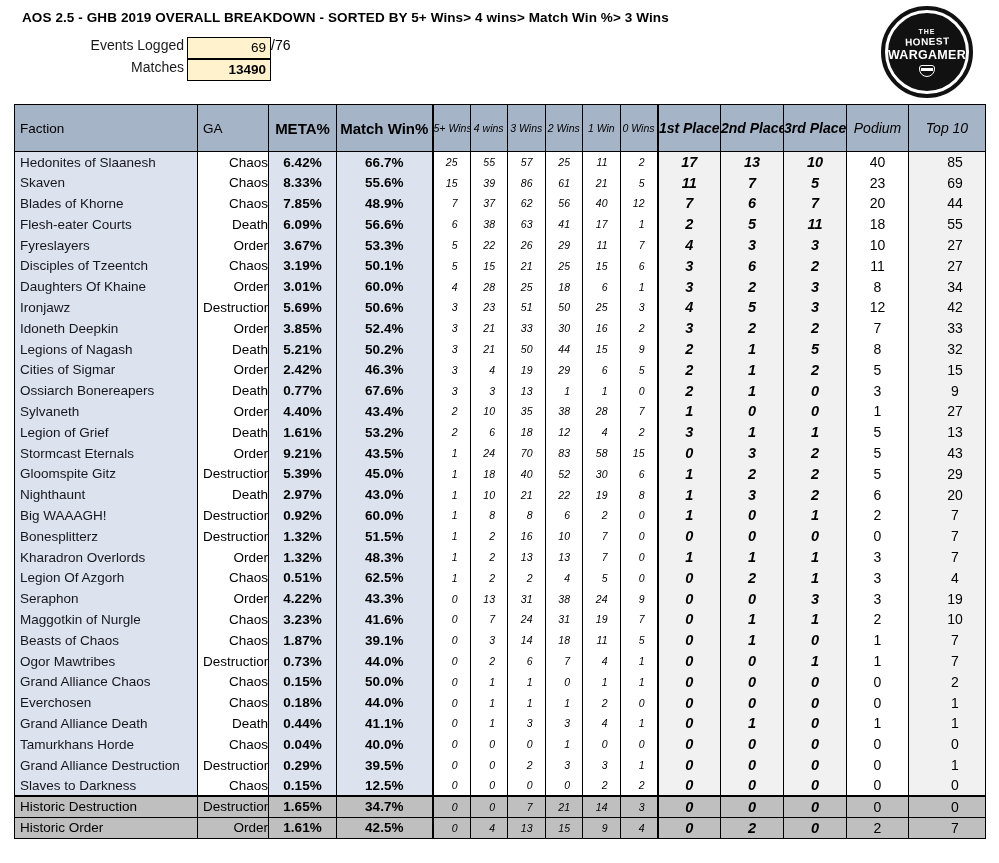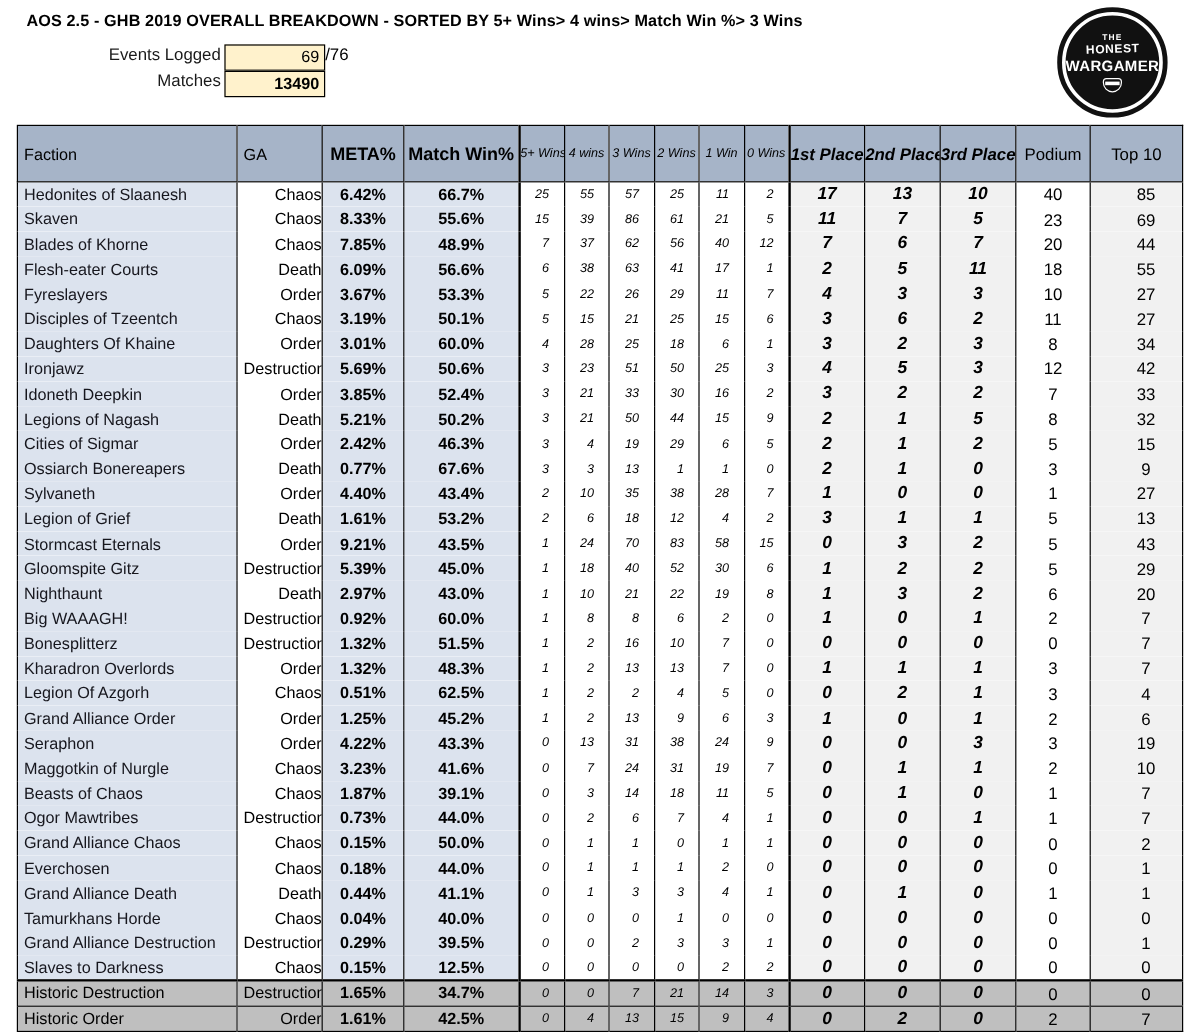--- a/index.html
+++ b/index.html
@@ -42,21 +42,21 @@
 
   th, td { border-left:1px solid #000; overflow:hidden; white-space:nowrap; }
   th { height:47px; background:#a6b4c8; border-bottom:1px solid #000; font-weight:normal; }
   td { height:20.8px; }
 
   
   th.h-faction, th.h-ga { text-align:left; font-size:13.5px; padding-left:5px; }
   th.h-meta, th.h-mwin { font-size:15px; font-weight:bold; text-align:center; }
   th.h-wins { font-size:10.5px; font-style:italic; text-align:center; }
   th.h-place { font-size:14px; font-weight:bold; font-style:italic; text-align:center; }
-  th.h-podium, th.h-top10 { font-size:14px; text-align:center; }
+  th.h-podium, th.h-top10 { font-size:14px; text-align:center;font-style:italic; }
 
   
   td.c-faction { background:#dce3ee; text-align:left; padding-left:5px; font-size:13.5px; color:#16161d; }
   td.c-ga { background:#fff; text-align:right; padding-left:5px; font-size:13.5px; }
   td.c-meta, td.c-mwin { background:#dce3ee; text-align:center; font-weight:bold; font-size:13.5px; }
   td.c-wins { background:#fff; text-align:right; padding-right:12px; font-size:10.5px; font-style:italic; }
   td.c-place { background:#f1f1f1; text-align:center; font-weight:bold; font-style:italic; font-size:14.5px; }
   td.c-podium { background:#fff; text-align:center; font-size:14px; }
   td.c-top10 { background:#f1f1f1; text-align:center; font-size:14px;padding-left:16px; }
 
@@ -485,37 +485,20 @@
         <td class="c-wins">4</td>
         <td class="c-wins">5</td>
         <td class="c-wins">0</td>
         <td class="c-place">0</td>
         <td class="c-place">2</td>
         <td class="c-place">1</td>
         <td class="c-podium">3</td>
         <td class="c-top10">4</td>
       </tr>
       <tr>
-        <td class="c-faction">Grand Alliance Order</td>
-        <td class="c-ga">Order</td>
-        <td class="c-meta">1.25%</td>
-        <td class="c-mwin">45.2%</td>
-        <td class="c-wins">1</td>
-        <td class="c-wins">2</td>
-        <td class="c-wins">13</td>
-        <td class="c-wins">9</td>
-        <td class="c-wins">6</td>
-        <td class="c-wins">3</td>
-        <td class="c-place">1</td>
-        <td class="c-place">0</td>
-        <td class="c-place">1</td>
-        <td class="c-podium">2</td>
-        <td class="c-top10">6</td>
-      </tr>
-      <tr>
         <td class="c-faction">Seraphon</td>
         <td class="c-ga">Order</td>
         <td class="c-meta">4.22%</td>
         <td class="c-mwin">43.3%</td>
         <td class="c-wins">0</td>
         <td class="c-wins">13</td>
         <td class="c-wins">31</td>
         <td class="c-wins">38</td>
         <td class="c-wins">24</td>
         <td class="c-wins">9</td>

